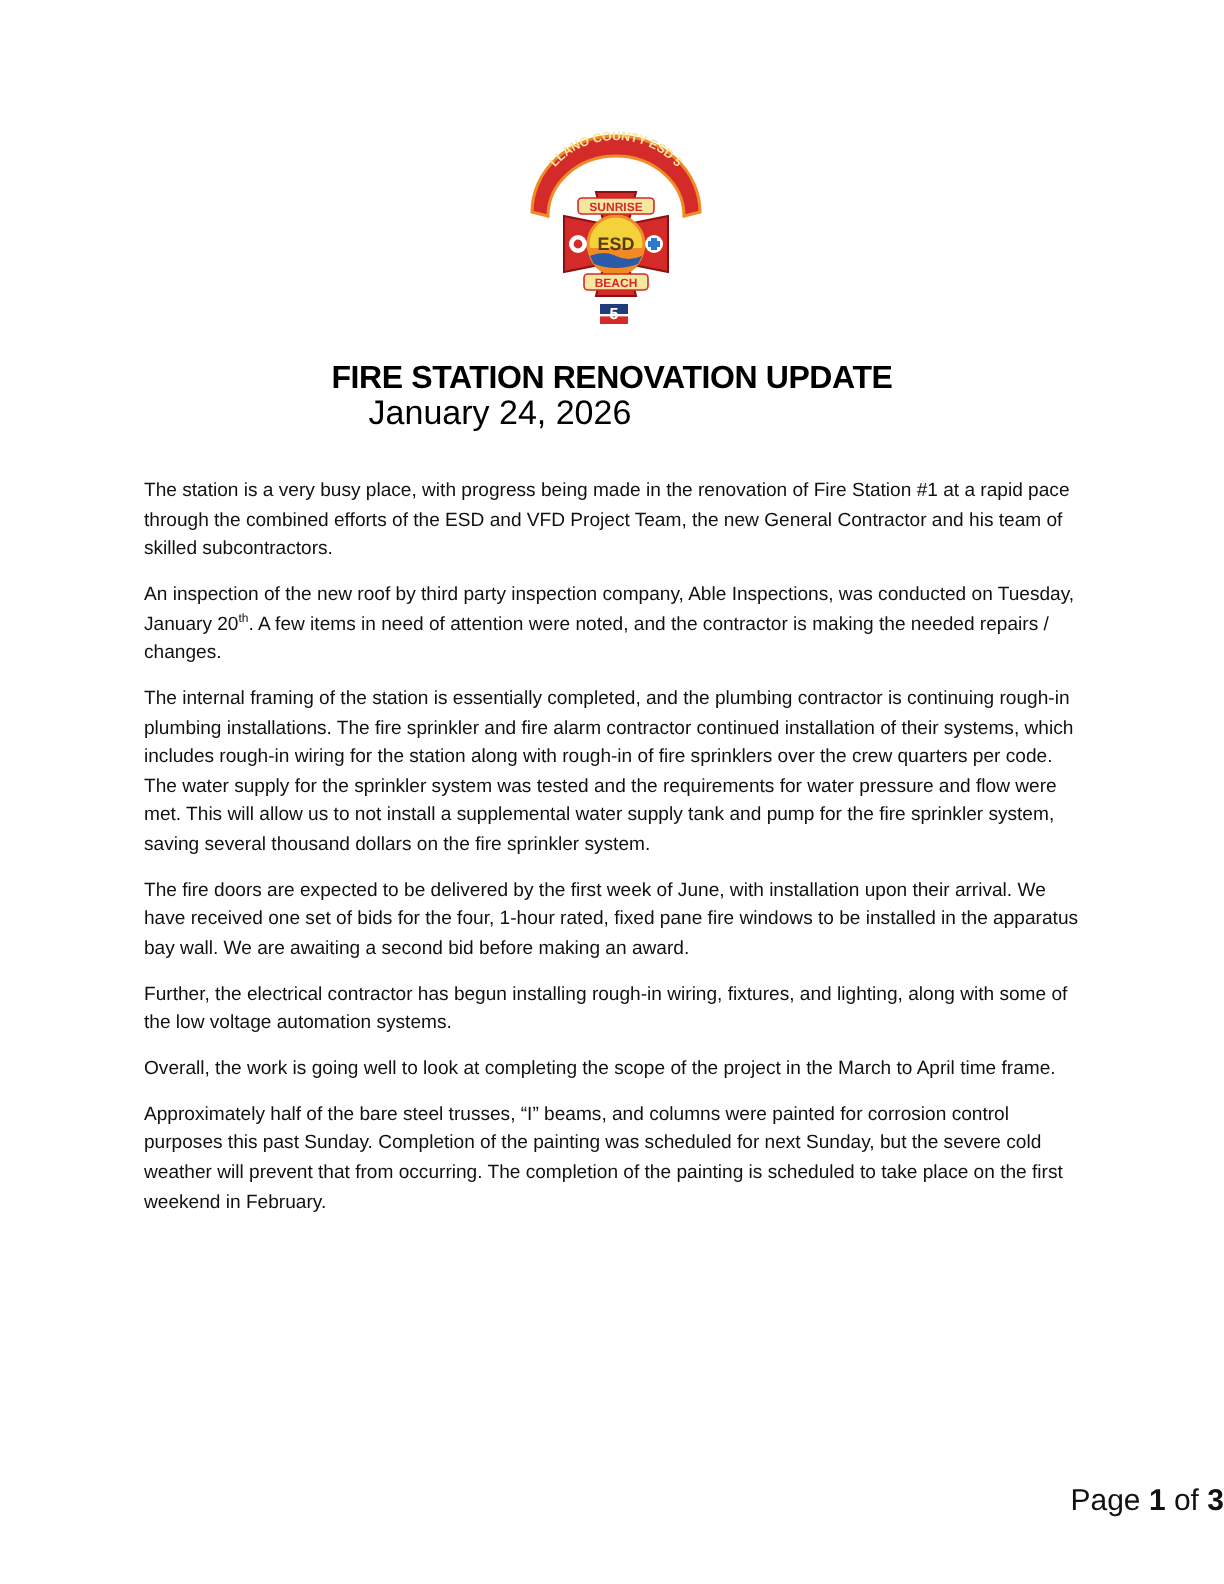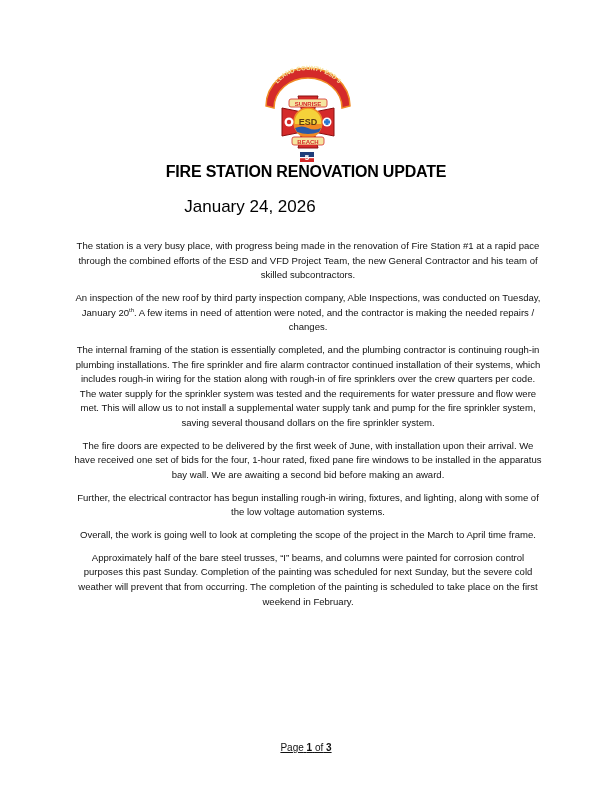--- a/index.html
+++ b/index.html
@@ -1,28 +1,28 @@
 <!DOCTYPE html>
 <html><head>
 <meta charset="utf-8">
 <style>
   html, body { margin:0; padding:0; background:#ffffff; }
   body { width:612px; height:792px; position:relative; overflow:hidden;
          font-family:"Liberation Sans", sans-serif; color:#111; }
   .logo { position:absolute; left:262px; top:64px; width:92px; height:100px; }
-  .title { position:absolute; top:163px; left:0; width:612px; text-align:center;
+  .title { position:absolute; top:181px; left:0; width:612px; text-align:center;
            font-weight:bold; font-size:16px; letter-spacing:-0.2px; color:#000; }
   .date { position:absolute; top:197px; left:0; width:500px; text-align:center;
           font-size:17px; color:#000; }
   .body { position:absolute; top:239px; left:72px; width:472px;
           font-size:9.55px; line-height:14.6px; color:#111; }
-  .body p { margin:0 0 8.2px 0;text-align:center; }
+  .body p { margin:0 0 8.2px 0; }
   sup { font-size:6px; line-height:0; }
-  .footer { position:absolute; top:742px; left:0; width:612px; text-align:center;
-            font-size:10px; color:#111;text-decoration:underline; }
+  .footer { position:absolute; top:742px; left:0; width:612px; text-align:right;
+            font-size:15px; color:#111; }
   .footer b { font-weight:bold; }
 </style>
 </head>
 <body>
 
 <div class="logo">
   <svg width="92" height="100" viewBox="0 0 92 100">
     <defs>
       <path id="arcPath" d="M8,40 A38,34 0 0 1 84,40"></path>
     </defs>

